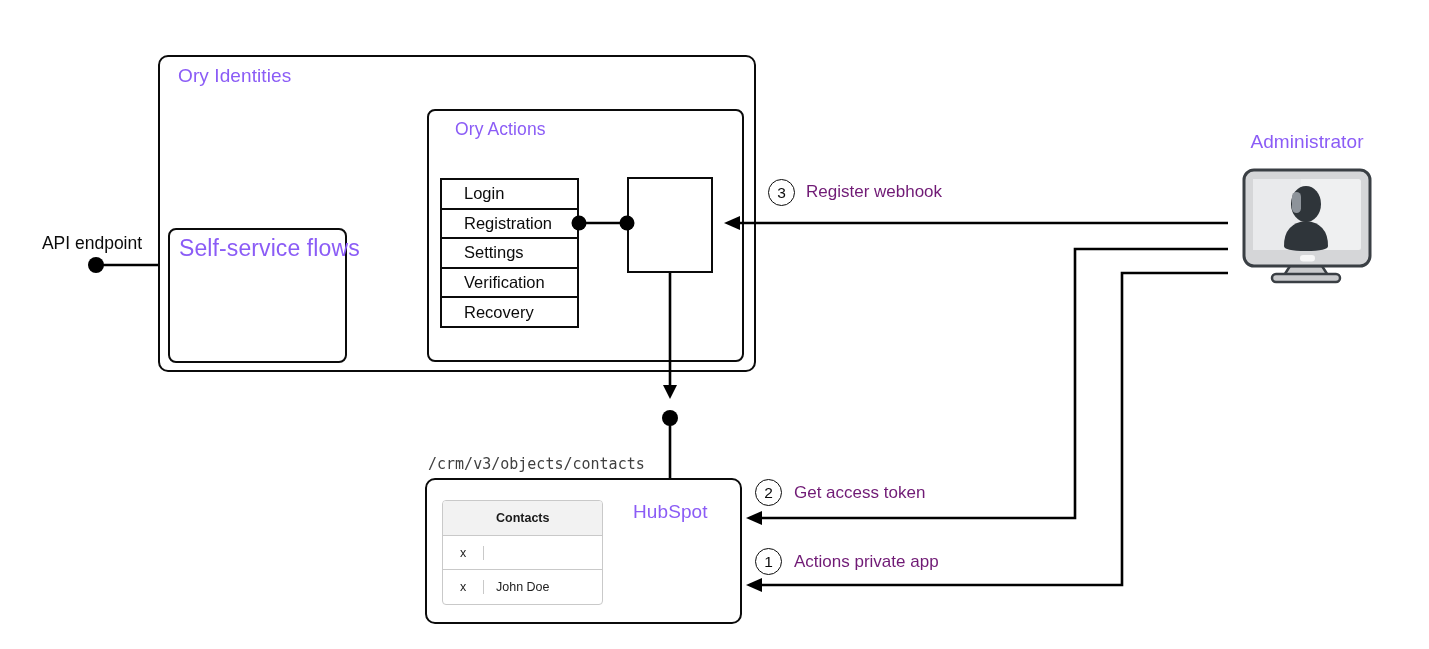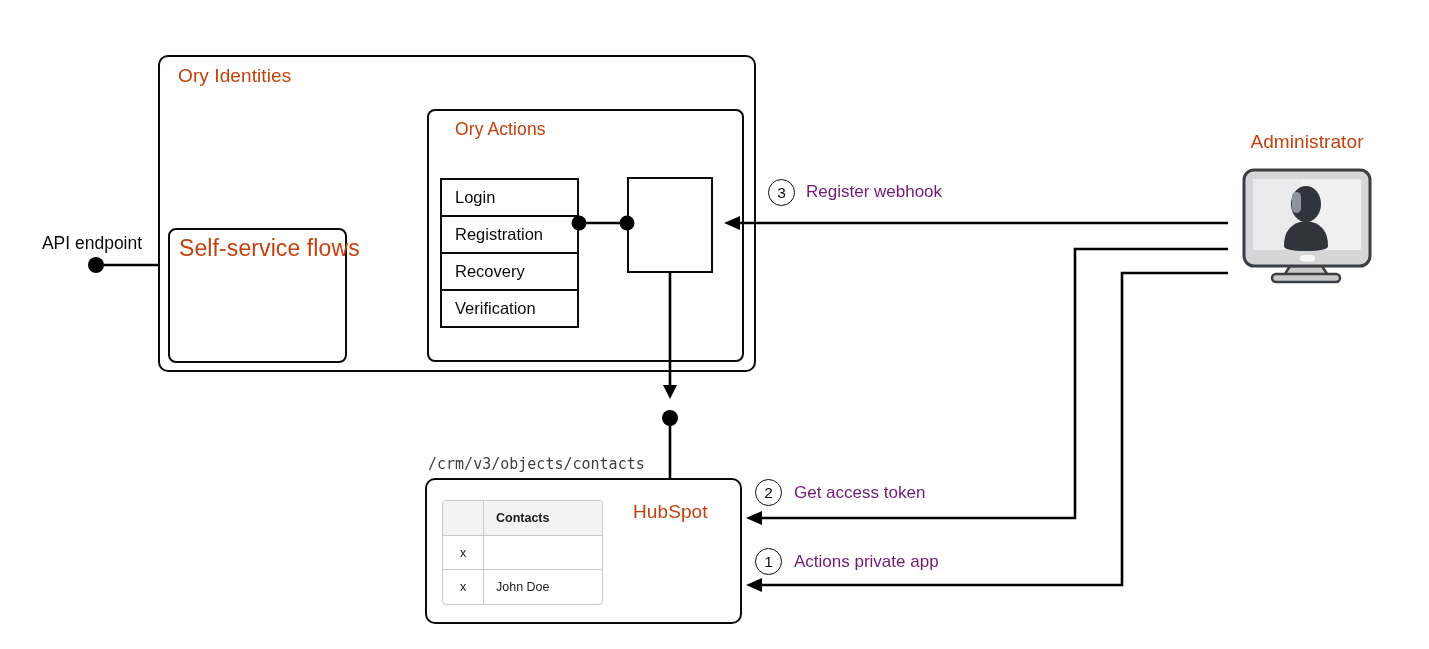--- a/index.html
+++ b/index.html
@@ -19,36 +19,36 @@
     border: 2.5px solid #0b0b0b;
     border-radius: 10px;
     background: #ffffff;
   }
   #ory-identities-box { left: 158px; top: 55px; width: 598px; height: 317px; }
   #self-service-box   { left: 168px; top: 228px; width: 179px; height: 135px; border-radius: 8px; }
   #ory-actions-box    { left: 427px; top: 109px; width: 317px; height: 253px; border-radius: 8px; }
   #action-square      { left: 627px; top: 177px; width: 86px;  height: 96px;  border-radius: 0; background: #ffffff; }
   #hubspot-box        { left: 425px; top: 478px; width: 317px; height: 146px; }
 
-  .box-title { position: absolute; font-size: 19px; letter-spacing: 0.1px; color: #c2410c; white-space: nowrap; }
+  .box-title { position: absolute; font-size: 19px; letter-spacing: 0.1px; color: #8b5cf6; white-space: nowrap; }
   #ory-identities-title { left: 178px; top: 65px; }
   #ory-actions-title    { left: 455px; top: 119px; font-size: 17.5px; }
   #self-service-title   { left: 179px; top: 235px; font-size: 23px; }
   #hubspot-title        { left: 633px; top: 501px; }
   #administrator-title  { left: 1241px; top: 131px; width: 132px; text-align: center; }
 
   
   #flow-list {
     position: absolute; left: 440px; top: 178px; width: 139px; height: 150px;
     border: 2px solid #0b0b0b; background: #ffffff;
     display: flex; flex-direction: column;
   }
   .flow-row {
     flex: 1; display: flex; align-items: center;
-    padding-left: 13px; font-size: 16.5px; white-space: nowrap;
+    padding-left: 22px; font-size: 16.5px; white-space: nowrap;
     border-bottom: 2px solid #0b0b0b;
   }
   .flow-row:last-child { border-bottom: none; }
 
   
   #crm-path {
     position: absolute; left: 428px; top: 455px;
     font-family: "DejaVu Sans Mono", "Liberation Mono", monospace;
     font-size: 15px; color: #404040; white-space: nowrap;
   }
@@ -56,21 +56,21 @@
   
   #api-endpoint-label { position: absolute; left: 30px; top: 233px; width: 124px; text-align: center; font-size: 17.5px; white-space: nowrap; }
 
   
   #contacts-table {
     position: absolute; left: 442px; top: 500px; width: 161px; height: 105px;
     border: 1px solid #c9c9c9; border-radius: 4px; background: #ffffff;
     display: flex; flex-direction: column; overflow: hidden;
     font-size: 12.5px; color: #222;
   }
-  .t-row { flex: 1; display: flex; border-bottom: 1px solid #c9c9c9; }
+  .t-row { flex: 1; display: flex; border-bottom: 1px solid #c9c9c9; align-items: center; }
   .t-row:last-child { border-bottom: none; }
   .t-row.header { background: #f2f2f2; font-weight: bold; color: #1a1a1a; }
   .t-cell-0 { width: 41px; border-right: 1px solid #c9c9c9; display: flex; align-items: center; justify-content: center; }
   .t-cell-1 { flex: 1; display: flex; align-items: center; padding-left: 12px; }
 
   
   .step-badge {
     position: absolute; width: 27px; height: 27px; border-radius: 50%;
     border: 1.7px solid #0b0b0b; background: #ffffff;
     display: flex; align-items: center; justify-content: center;
@@ -97,22 +97,23 @@
 
   <div id="self-service-box" class="outline-box"></div>
   <div id="self-service-title" class="box-title">Self-service flows</div>
 
   <div id="ory-actions-box" class="outline-box"></div>
   <div id="ory-actions-title" class="box-title">Ory Actions</div>
 
   <div id="flow-list">
     <div class="flow-row">Login</div>
     <div class="flow-row">Registration</div>
+    <div class="flow-row">Settings</div>
+    <div class="flow-row">Verification</div>
     <div class="flow-row">Recovery</div>
-    <div class="flow-row">Verification</div>
   </div>
 
   <div id="action-square" class="outline-box"></div>
 
   <div id="api-endpoint-label">API endpoint</div>
 
   <div id="crm-path">/crm/v3/objects/contacts</div>
 
   <div id="hubspot-box" class="outline-box"></div>
   <div id="hubspot-title" class="box-title">HubSpot</div>

